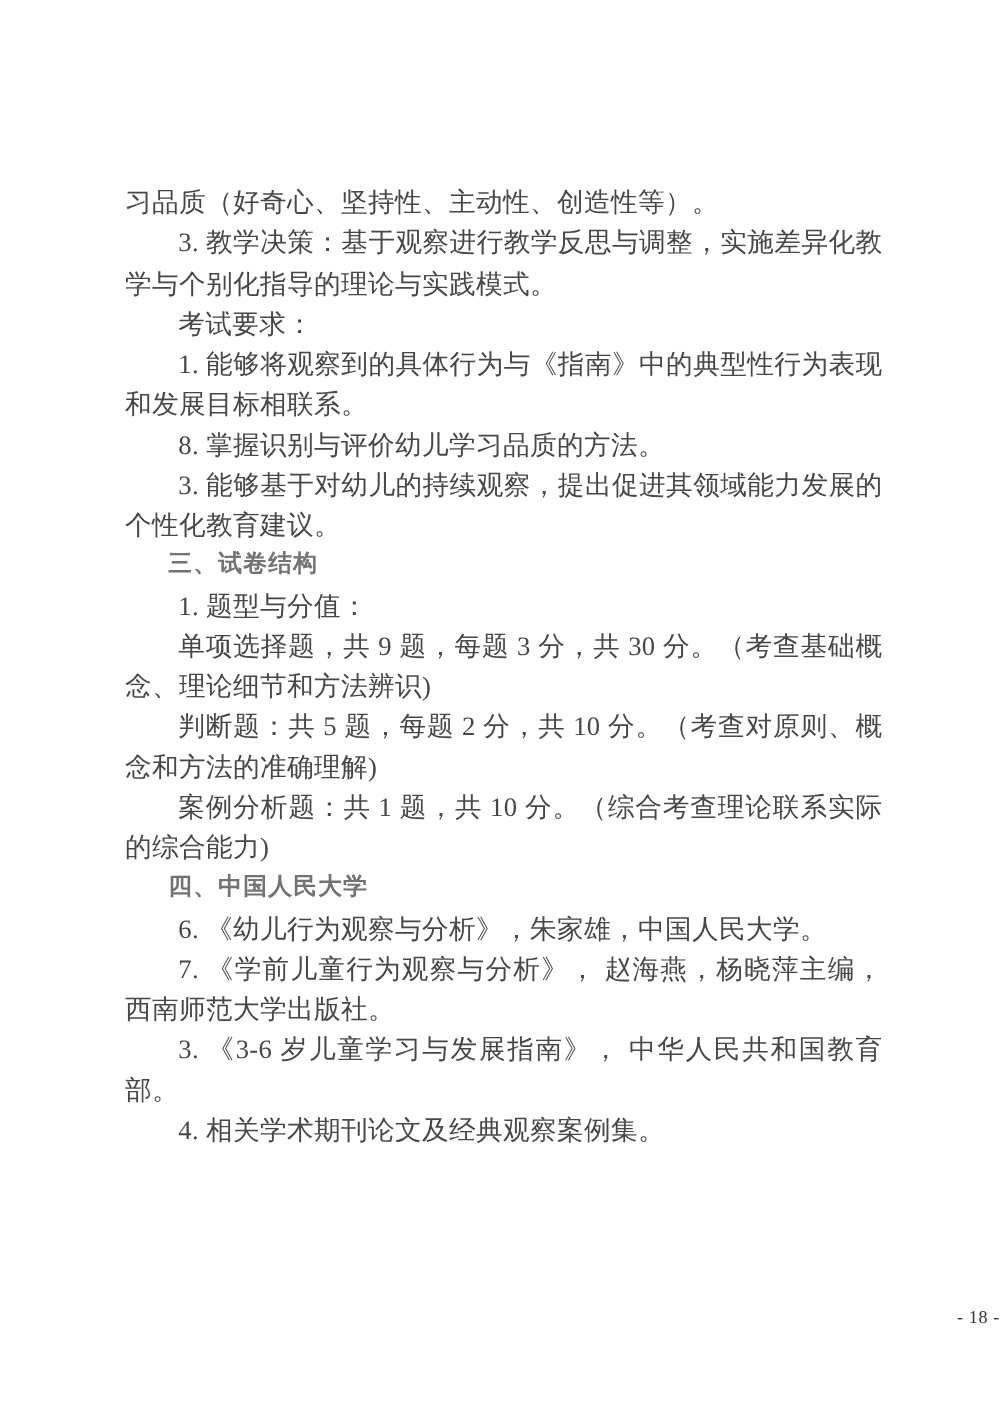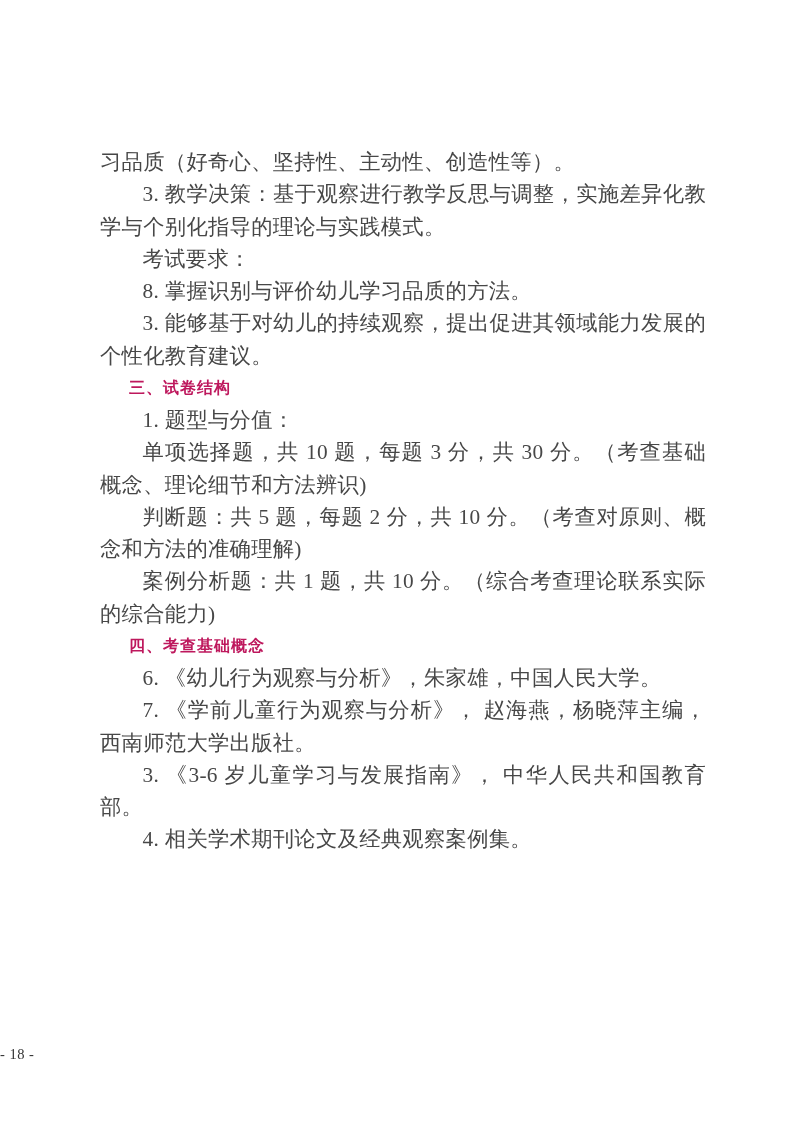--- a/index.html
+++ b/index.html
@@ -31,52 +31,53 @@
   .para {
     margin: 0;
     text-indent: 2em;
   }
   .para.cont {
     text-indent: 0;
   }
   .para.heading {
     font-family: "Liberation Sans", sans-serif;
     font-weight: 700;
-    font-size: 16px;
+    font-size: 19px;
     line-height: 32.25px;
-    color: #be185d;
+    color: #737373;
     letter-spacing: 1px;
     text-indent: 1.82em;
   }
   .page-footer {
     position: absolute;
     left: 0;
     top: 1046px;
     width: 800px;
-    text-align: left;
+    text-align: right;
     font-size: 14.5px;
     letter-spacing: 0.5px;
     color: #333333;
   }
 </style>
 </head>
 <body>
 
 <div class="sheet">
   <div class="doc-body">
     <p class="para cont">习品质（好奇心、坚持性、主动性、创造性等）。</p>
     <p class="para">3. 教学决策：基于观察进行教学反思与调整，实施差异化教学与个别化指导的理论与实践模式。</p>
     <p class="para">考试要求：</p>
+    <p class="para">1. 能够将观察到的具体行为与《指南》中的典型性行为表现和发展目标相联系。</p>
     <p class="para">8. 掌握识别与评价幼儿学习品质的方法。</p>
     <p class="para">3. 能够基于对幼儿的持续观察，提出促进其领域能力发展的个性化教育建议。</p>
     <p class="para heading">三、试卷结构</p>
     <p class="para">1. 题型与分值：</p>
-    <p class="para">单项选择题，共 10 题，每题 3 分，共 30 分。（考查基础概念、理论细节和方法辨识)</p>
+    <p class="para">单项选择题，共 9 题，每题 3 分，共 30 分。（考查基础概念、理论细节和方法辨识)</p>
     <p class="para">判断题：共 5 题，每题 2 分，共 10 分。（考查对原则、概念和方法的准确理解)</p>
     <p class="para">案例分析题：共 1 题，共 10 分。（综合考查理论联系实际的综合能力)</p>
-    <p class="para heading">四、考查基础概念</p>
+    <p class="para heading">四、中国人民大学</p>
     <p class="para">6. 《幼儿行为观察与分析》，朱家雄，中国人民大学。</p>
     <p class="para">7. 《学前儿童行为观察与分析》， 赵海燕，杨晓萍主编，西南师范大学出版社。</p>
     <p class="para">3. 《3-6 岁儿童学习与发展指南》， 中华人民共和国教育部。</p>
     <p class="para">4. 相关学术期刊论文及经典观察案例集。</p>
   </div>
   <div class="page-footer">- 18 -</div>
 </div>
 
 </body></html>

